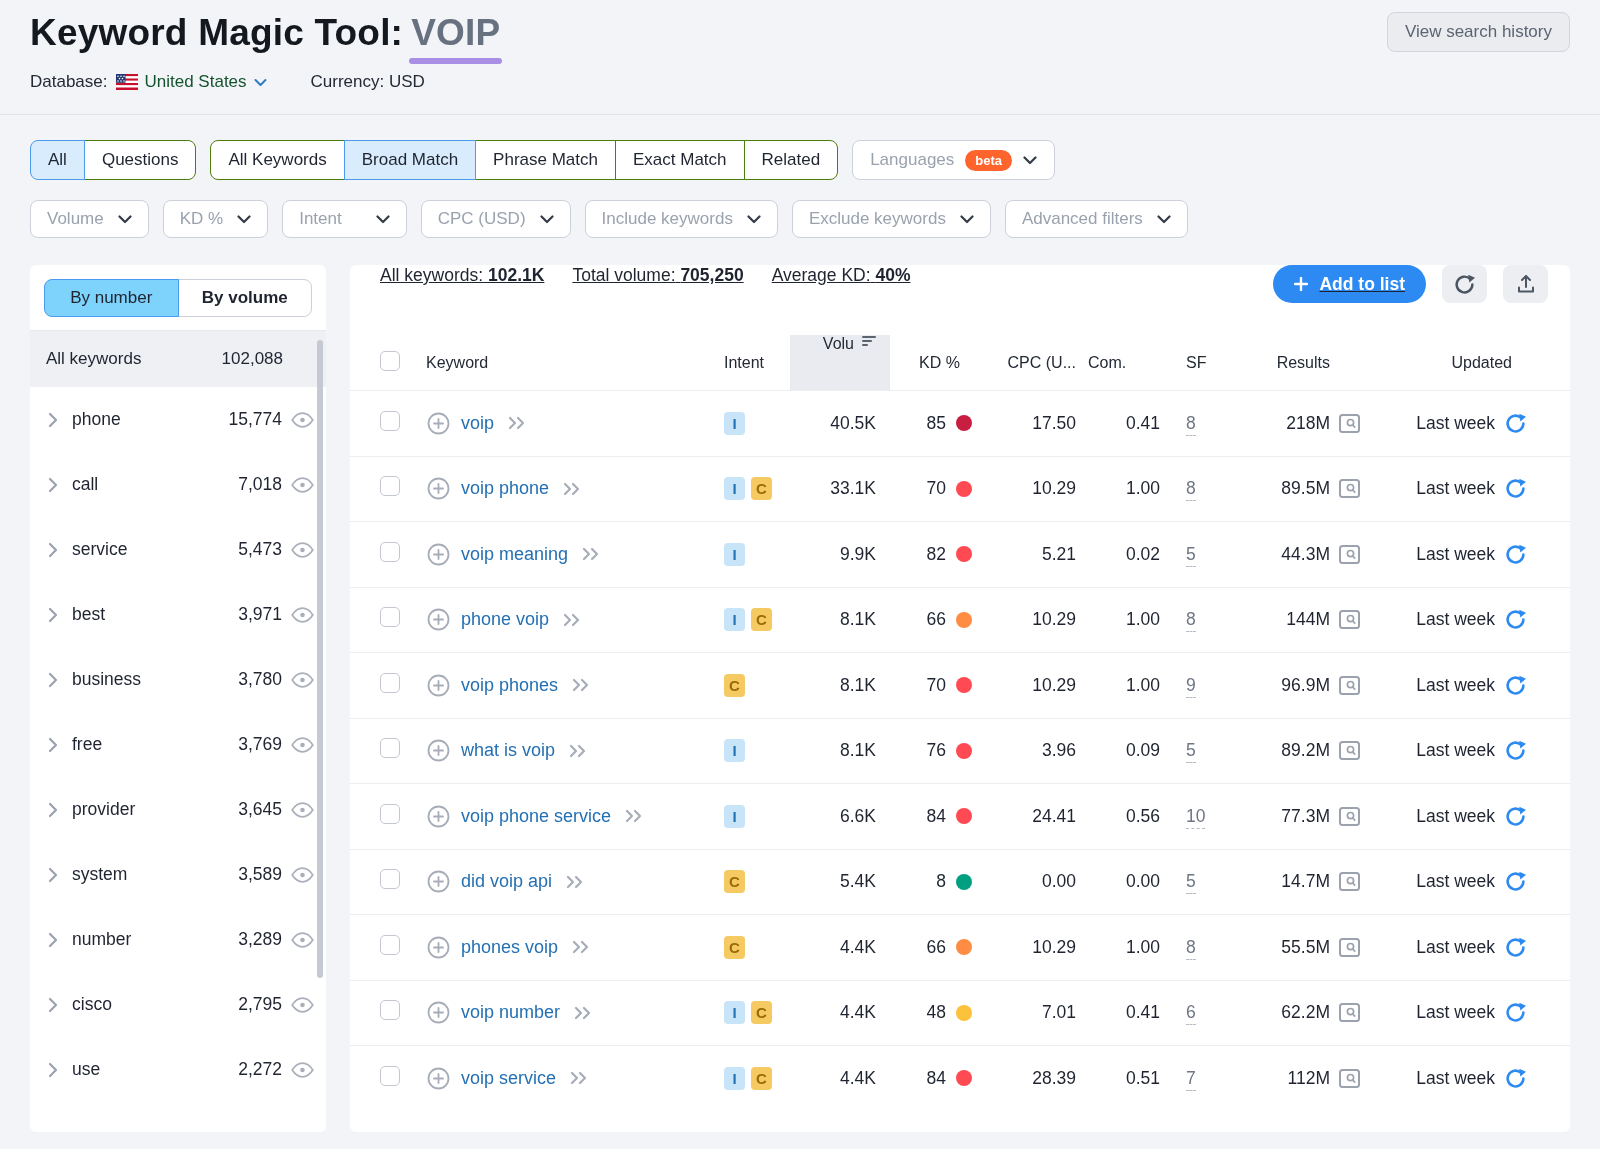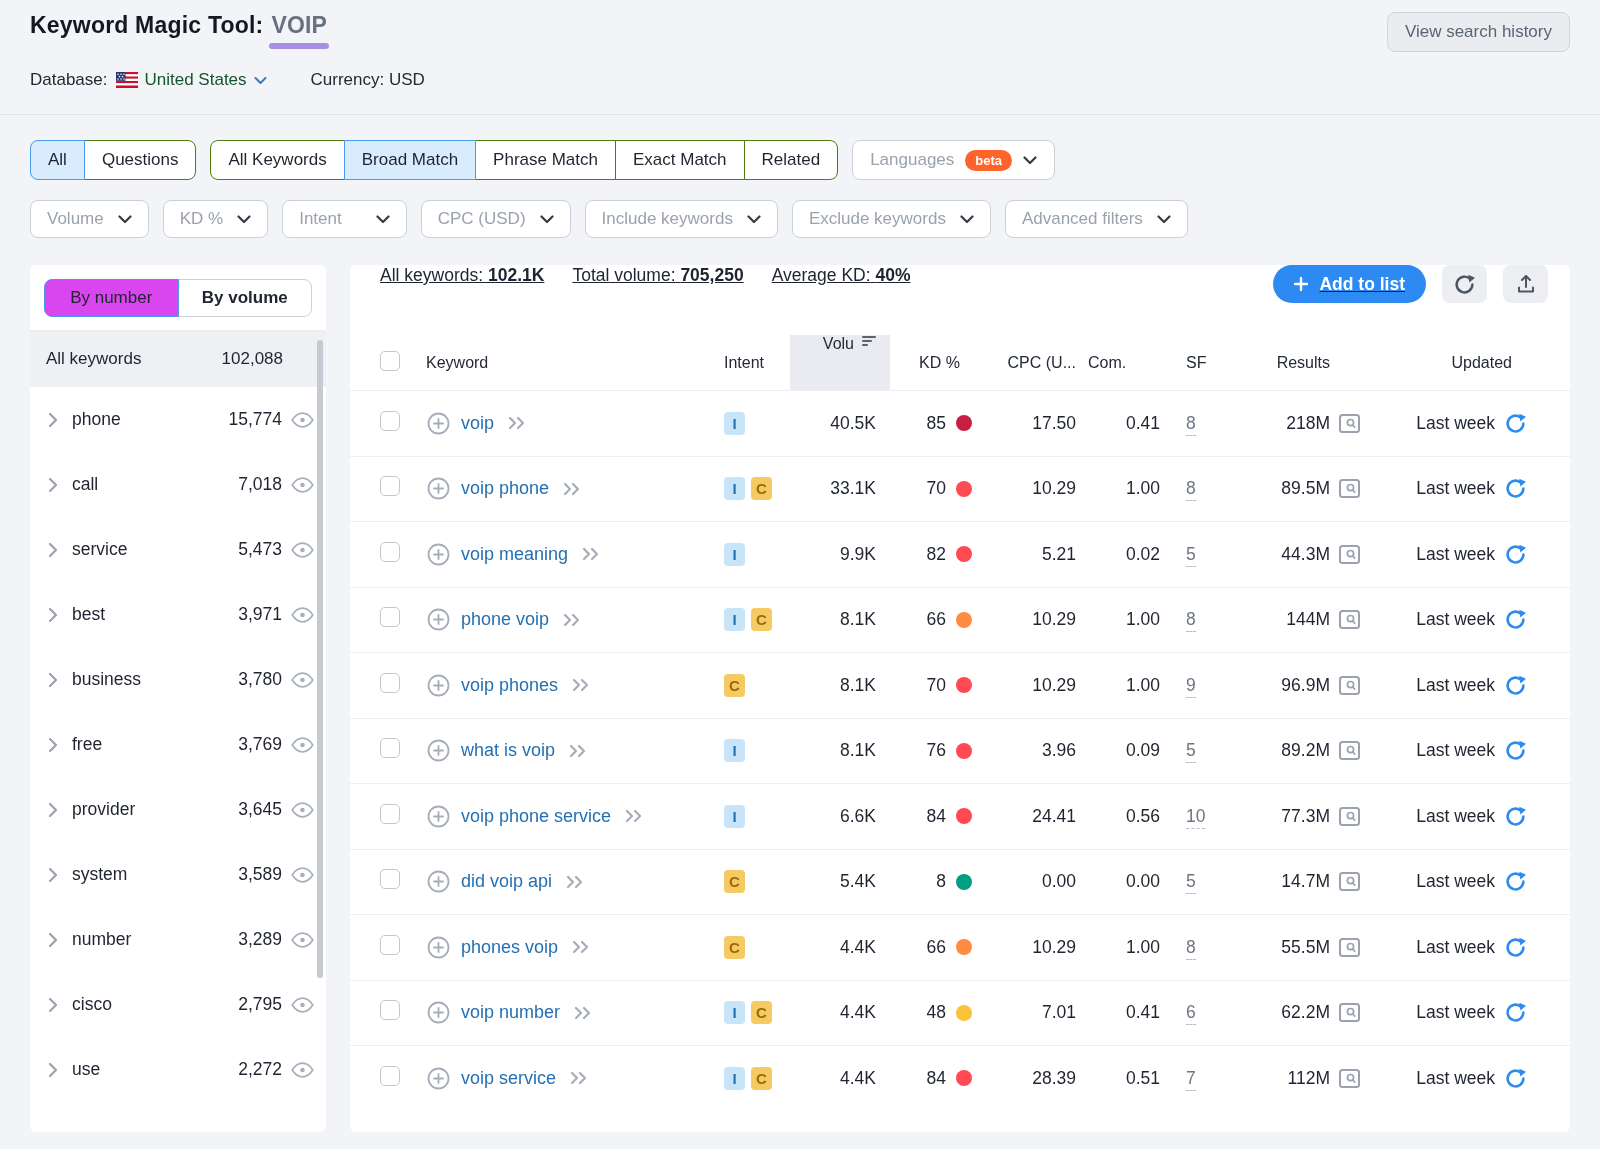--- a/index.html
+++ b/index.html
@@ -7,21 +7,21 @@
   body {
     width:1600px; height:1149px; position:relative; overflow:hidden;
     background:#f3f4f8; color:#1f2430;
     font-family:"Liberation Sans", sans-serif;
   }
   button { font-family:inherit; cursor:pointer; }
 
   
   .topbar { padding:12px 30px 0 30px; }
   .title-row { display:flex; justify-content:space-between; align-items:flex-start; }
-  .page-title { margin:0; font-size:23px; font-weight:700; color:#14181f; letter-spacing:.2px; }
+  .page-title { margin:0; font-size:37px; font-weight:700; color:#14181f; letter-spacing:.2px; }
   .query { color:#687180; margin-left:8px; position:relative; display:inline-block; }
   .query::after { content:""; position:absolute; left:-2px; right:-2px; bottom:-10px; height:6px;
     background:#a98ee5; border-radius:3px; }
   .ghost-btn { background:#ebecf0; border:1px solid #d2d5dc; border-radius:8px;
     padding:9px 17px; font-size:17px; color:#5b6472; }
   .db-row { margin-top:18px; display:flex; align-items:center; font-size:17px; color:#242a34; }
   .db-label { margin-right:8px; }
   .db-link { display:flex; align-items:center; gap:7px; color:#14532d; cursor:pointer; }
   .flag { display:flex; margin-right:7px; }
   .currency { margin-left:44px; }
@@ -49,21 +49,21 @@
 
   
   .sidebar-card { position:absolute; left:30px; top:265px; width:296px; height:867px;
     background:#fff; border-radius:6px; }
   .toggle-wrap { padding:14px 14px 13px 14px; }
   .toggle { display:flex; }
   .toggle-item { flex:1; text-align:center; font-size:17px; padding:8px 0;
     border:1px solid #ccd0d8; background:#fff; margin-left:-1px; color:#1f2430; }
   .toggle-item:first-child { border-radius:8px 0 0 8px; margin-left:0; }
   .toggle-item:last-child { border-radius:0 8px 8px 0;font-weight:bold; }
-  .toggle-item.selected { background:#d946ef; border-color:#4a9bed; z-index:2; position:relative; }
+  .toggle-item.selected { background:#7dd3fc; border-color:#4a9bed; z-index:2; position:relative; }
   .sidebar-divider { height:1px; background:#e8eaee; }
   .all-row { display:flex; align-items:center; background:#eef0f4;
     padding:0 43px 0 16px; height:56px; font-size:17px; }
   .all-count { margin-left:auto; }
   .group-row { display:flex; align-items:center; height:65px; padding:0 12px 0 18px;
     font-size:17.5px; cursor:pointer; }
   .group-label { margin-left:14px; }
   .group-count { margin-left:auto; }
   .eye { margin-left:9px; display:flex; }
   .sidebar-scroll { position:absolute; top:75px; right:3px; width:6px; height:638px;

